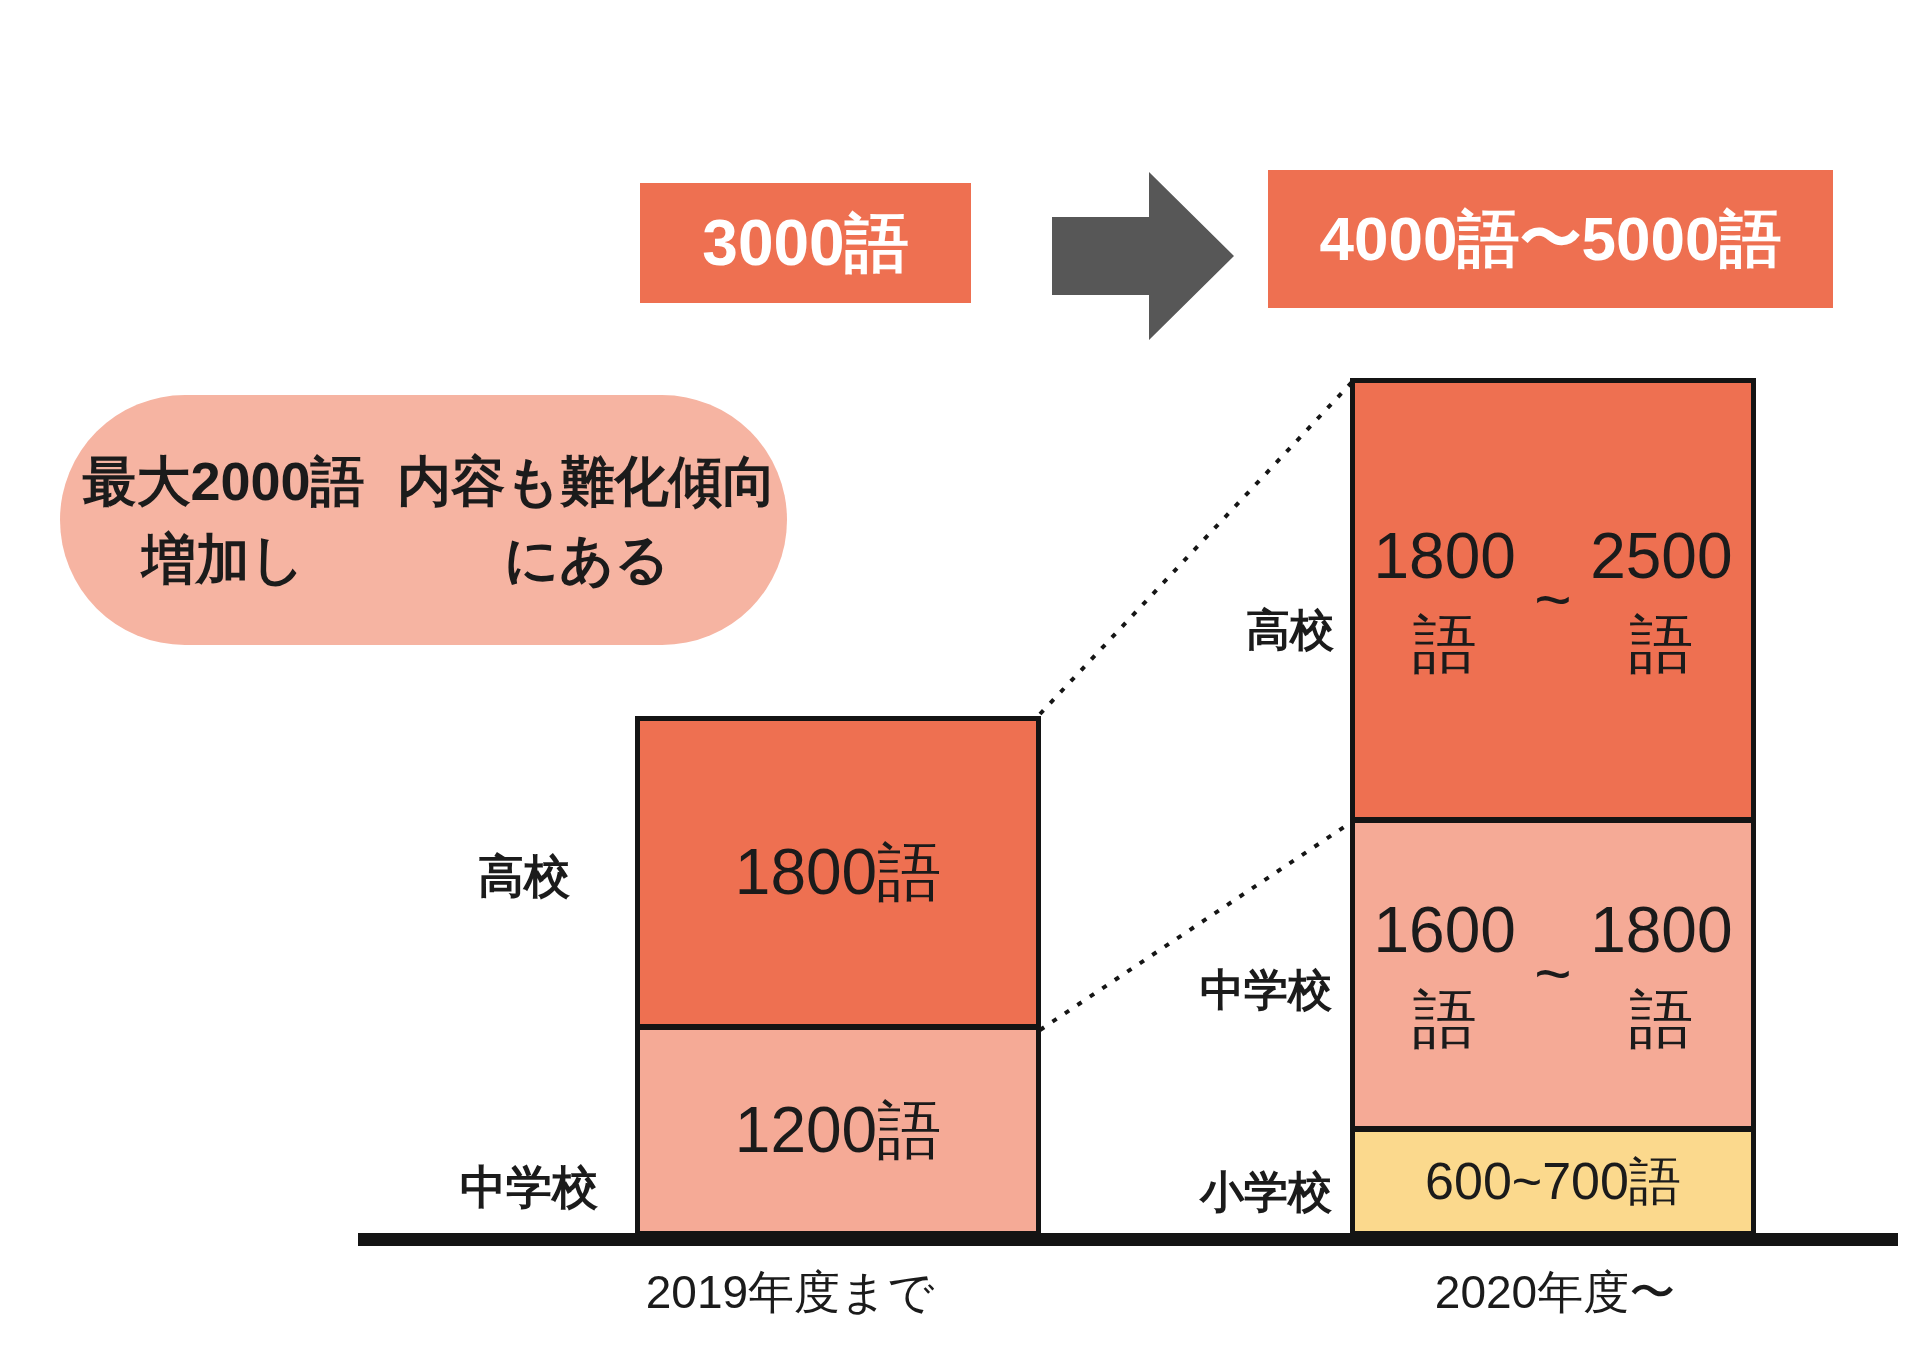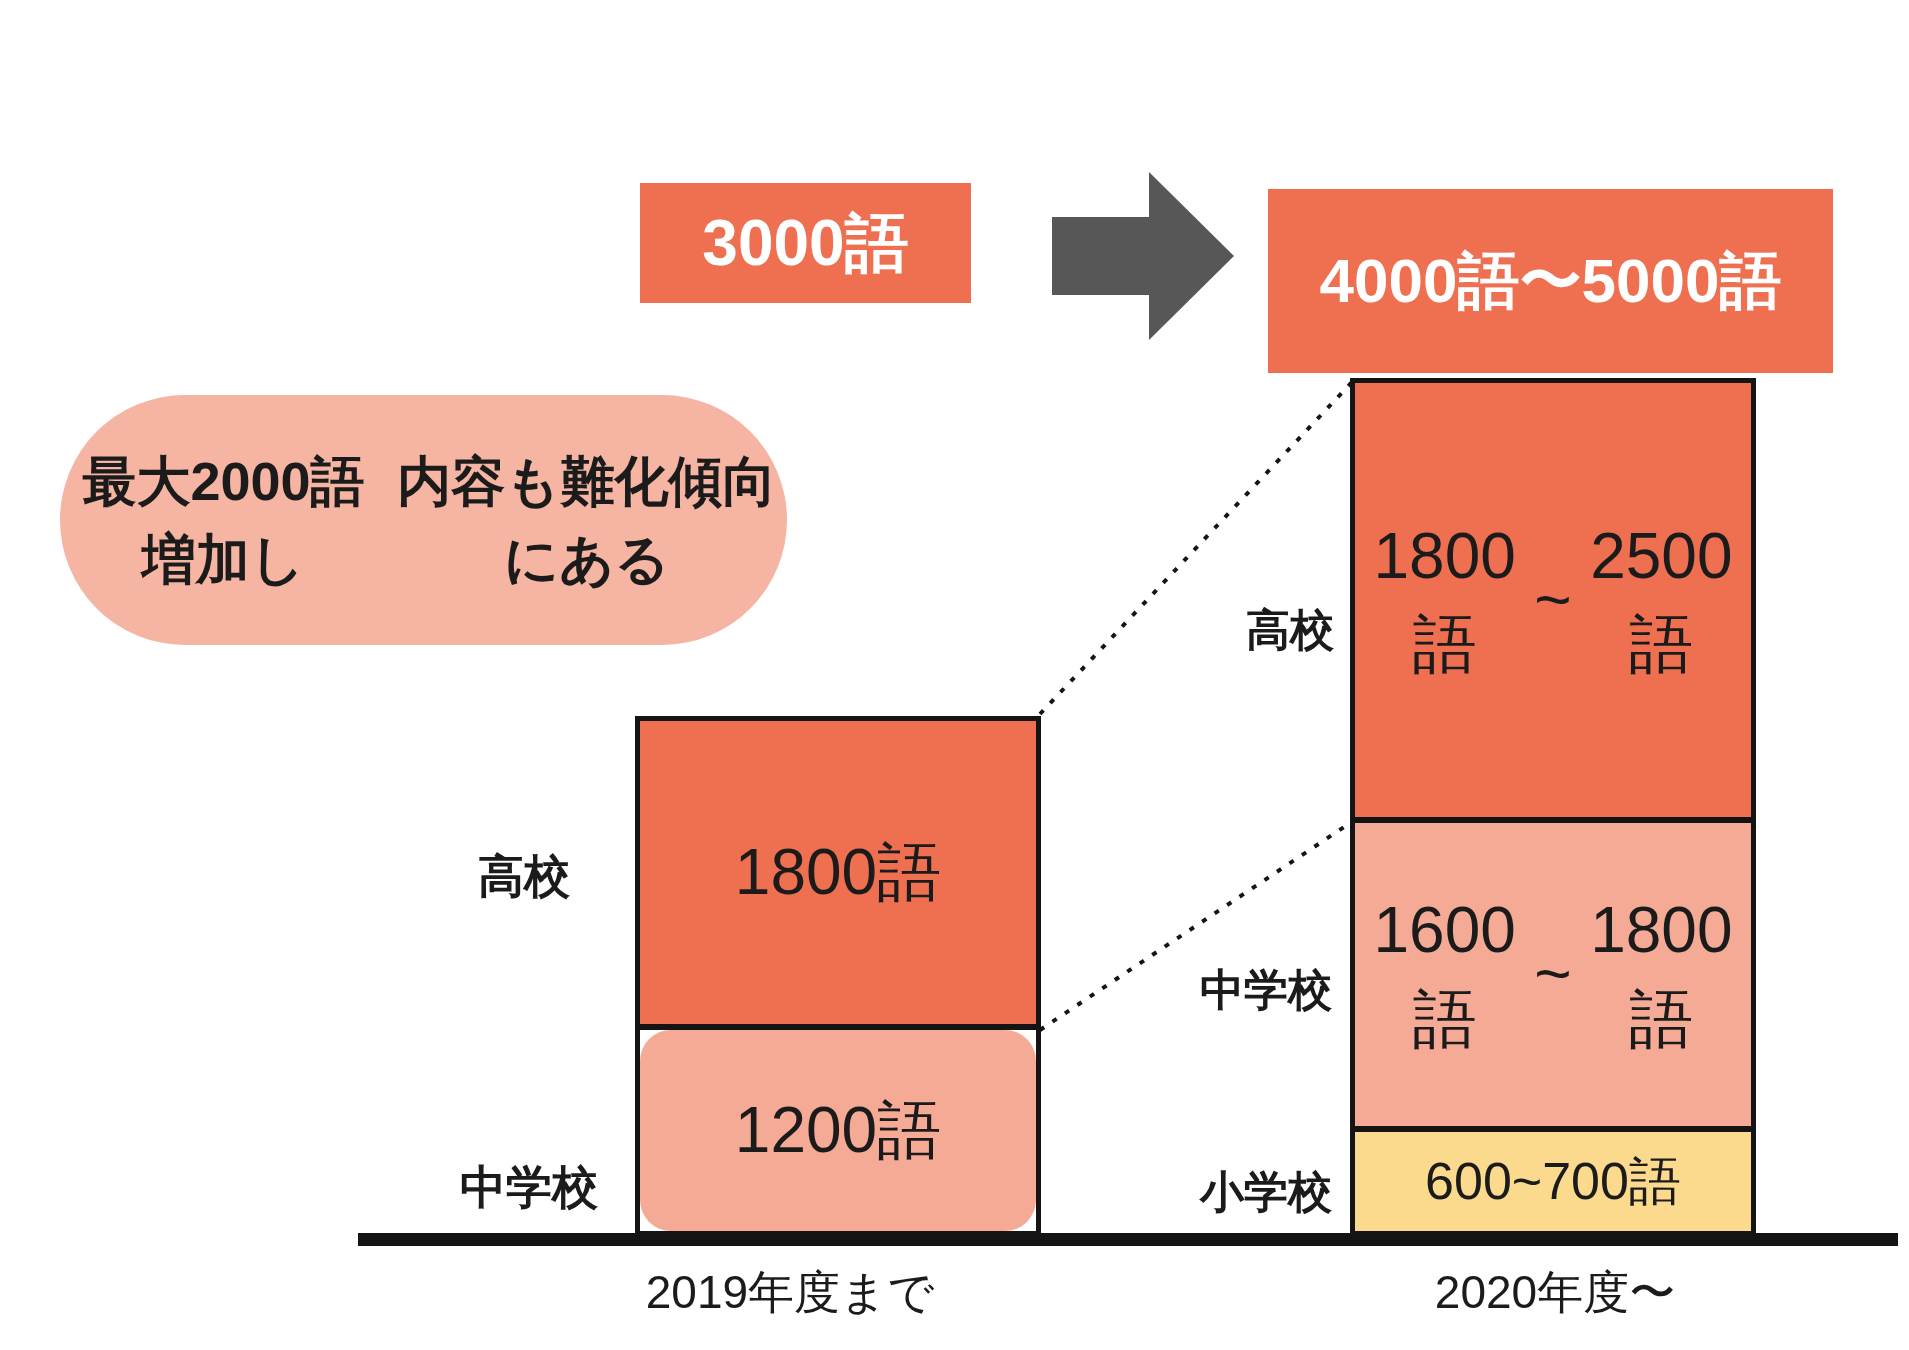--- a/index.html
+++ b/index.html
@@ -5,39 +5,39 @@
   html,body{margin:0;padding:0;background:#ffffff;}
   #canvas{
     position:relative;width:1909px;height:1350px;background:#ffffff;overflow:hidden;
     font-family:"Liberation Sans","DejaVu Sans",sans-serif;color:#1b1b1b;
   }
   .abs{position:absolute;}
   .center{display:flex;align-items:center;justify-content:center;}
   
   .total-box{background:#EE7051;color:#ffffff;font-weight:700;}
   #box-before{left:640px;top:183px;width:331px;height:120px;font-size:64px;}
-  #box-after{left:1268px;top:189px;width:565px;height:184px;font-size:62px;}
+  #box-after{left:1268px;top:170px;width:565px;height:138px;font-size:62px;}
   
   #callout{
     left:60px;top:395px;width:727px;height:250px;background:#F6B4A2;border-radius:128px;
     font-size:54px;font-weight:700;line-height:1.45;text-align:center;
   }
   
   .bar{box-sizing:border-box;border:5px solid #141414;display:flex;flex-direction:column;}
   #bar-left{left:635px;top:716px;width:406px;height:520px;}
   #bar-right{left:1350px;top:378px;width:406px;height:858px;}
   .seg{box-sizing:border-box;display:flex;align-items:center;justify-content:center;}
   .seg-orange{background:#EE7051;}
   .seg-salmon{background:#F5AA96;}
   .seg-yellow{background:#FBD98D;}
   .divider{border-bottom:6px solid #141414;}
   .val{font-size:64px;font-weight:500;line-height:1.38;text-align:center;}
   .val-sm{font-size:52px;font-weight:400;text-align:center;}
   #seg-hs-2019{height:309px;}
-  #seg-jhs-2019{flex:1;border-radius:31px;}
+  #seg-jhs-2019{flex:1;}
   #seg-hs-2020{height:440px;}
   #seg-jhs-2020{height:309px;}
   #seg-es-2020{flex:1;}
   
   #axis-line{left:358px;top:1233px;width:1540px;height:13px;background:#141414;}
   .axis-label{font-size:46px;font-weight:500;text-align:center;}
   #axis-label-2019{left:555px;top:1262px;width:470px;}
   #axis-label-2020{left:1330px;top:1262px;width:450px;}
   
   .school-label{font-weight:600;text-align:right;}

